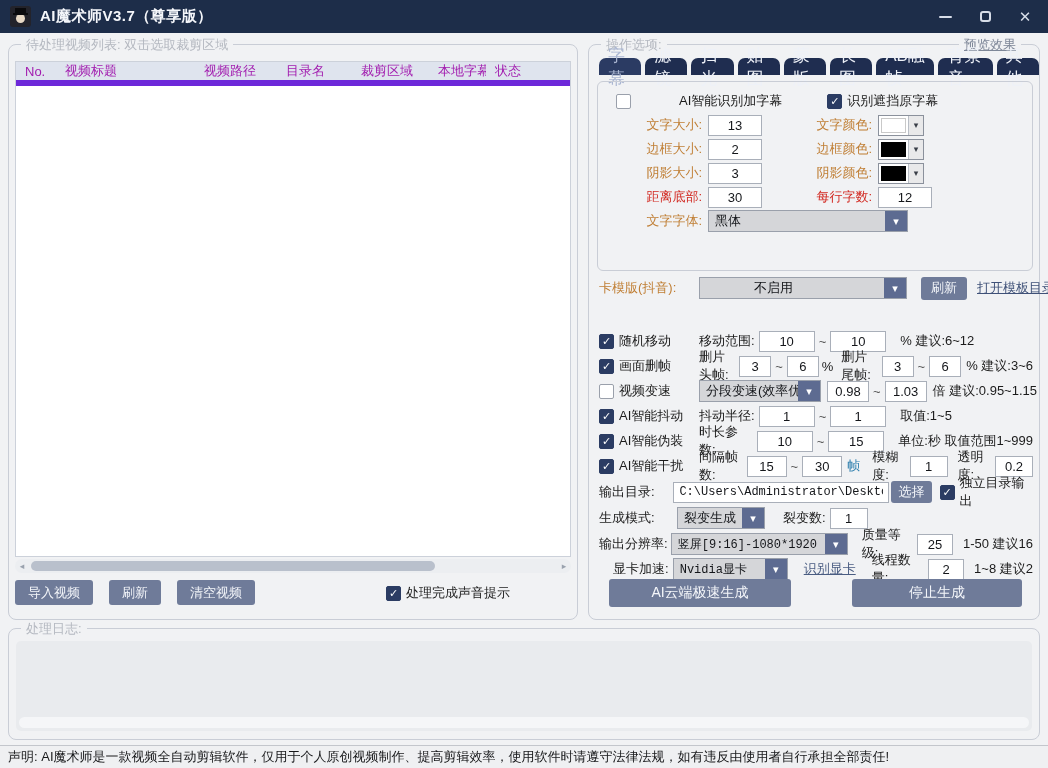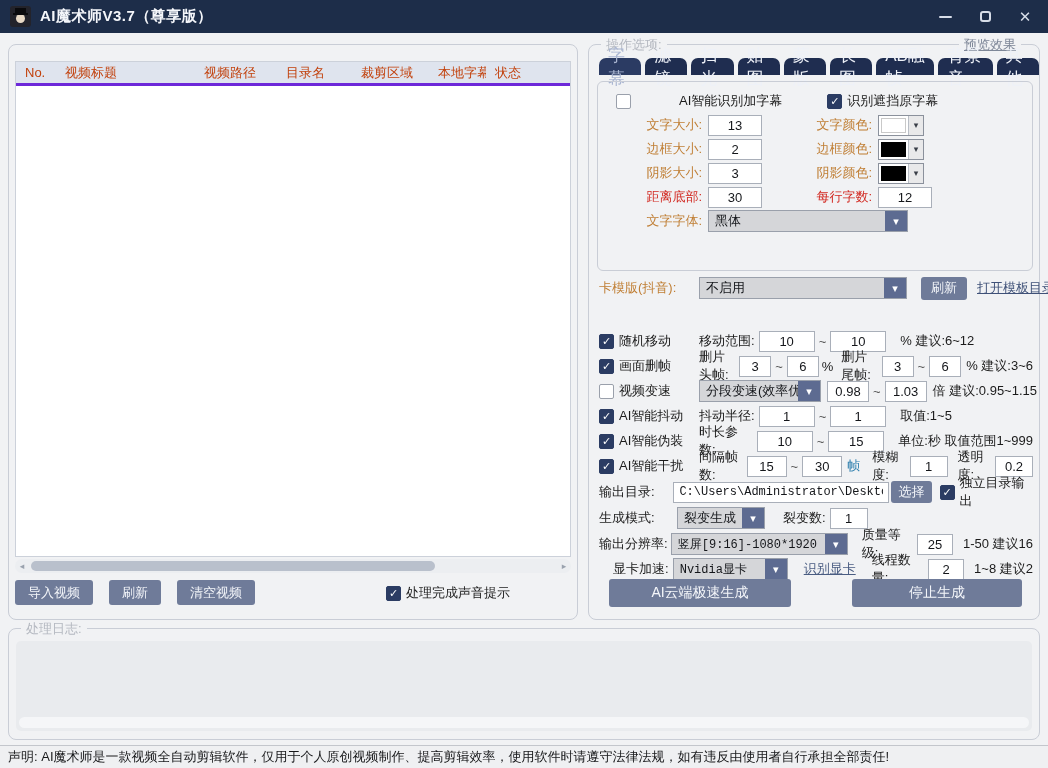--- a/index.html
+++ b/index.html
@@ -27,22 +27,22 @@
 
   
   .gb { position:absolute; border:1px solid #c9cdd6; border-radius:8px; }
   .gb-legend { position:absolute; top:-9px; left:12px; background:#f1f2f4;
     padding:0 5px; color:#b4b8c0; font-size:13px; white-space:nowrap; }
   .link { text-decoration:underline; cursor:pointer; white-space:nowrap; }
 
   
   .table { position:absolute; left:6px; top:16px; width:556px; height:496px;
     background:#fff; border:1px solid #ccd1da; }
-  .thead { display:flex; height:24px; background:#dfe4ee; border-bottom:3px solid #6d28d9;
-    align-items:center; color:#c2410c; }
+  .thead { display:flex; height:24px; background:#dfe4ee; border-bottom:6px solid #6d28d9;
+    align-items:center; color:#a21caf; }
   .th { padding-left:9px; white-space:nowrap; overflow:hidden; }
   .hscroll { position:absolute; left:6px; top:514px; width:556px; height:14px;
     background:#eceef1; border-radius:7px; display:flex; align-items:center; }
   .hs-arrow { width:14px; text-align:center; color:#9aa2ae; font-size:9px; }
   .hs-thumb { height:10px; width:404px; background:#b9c0cc; border-radius:5px; margin-left:2px; }
   .btn { background:#6f7b99; color:#f4f6fa; border:none; border-radius:3px;
     font-size:13px; font-family:inherit; display:inline-flex; align-items:center;
     justify-content:center; cursor:pointer; }
   .left-btns { position:absolute; left:6px; top:535px; display:flex; gap:16px; }
   .left-btns .btn { height:25px; padding:0 13px; }
@@ -115,20 +115,21 @@
         <span class="min-glyph"></span>
       </div>
     <div class="win-btn">
         <span class="max-glyph"></span>
       </div>
     <div class="win-btn">✕</div>
   </div>
 </div>
 
 <div class="gb" style="left:8px; top:44px; width:570px; height:576px;">
+  <span class="gb-legend">待处理视频列表: 双击选取裁剪区域</span>
 
   <div class="table">
     <div class="thead">
       <div class="th" style="width:40px">No.</div>
       <div class="th" style="width:139px">视频标题</div>
       <div class="th" style="width:82px">视频路径</div>
       <div class="th" style="width:75px">目录名</div>
       <div class="th" style="width:77px">裁剪区域</div>
       <div class="th" style="width:57px">本地字幕</div>
       <div class="th" style="flex:1">状态</div>
@@ -226,21 +227,21 @@
       <span class="lbl-o sub-lbl1">文字字体:</span>
       <span class="dd" style="position:absolute; left:100px; width:200px;">
         <span class="dd-txt">黑体</span>
         <span class="dd-arrow">▾</span>
       </span>
     </div>
   </div>
 
   <div class="row" style="top:232px;">
     <span class="lbl-o">卡模版(抖音):</span>
-    <span class="dd" style="position:absolute; left:100px; width:208px;">
+    <span class="dd" style="position:absolute; left:100px; width:208px;padding-left:48px;">
       <span class="dd-txt">不启用</span>
       <span class="dd-arrow">▾</span>
     </span>
     <button class="btn" style="position:absolute; left:322px; width:46px; height:23px;">刷新</button>
     <span class="link" style="position:absolute; left:378px; color:#3f5178;">打开模板目录</span>
   </div>
 
 
   <div class="row" style="top:285px;">
     <div class="cbrow" style="width:100px;">

